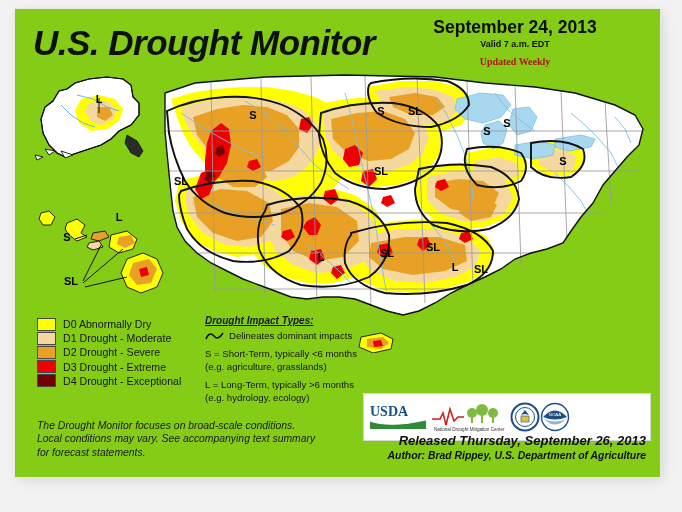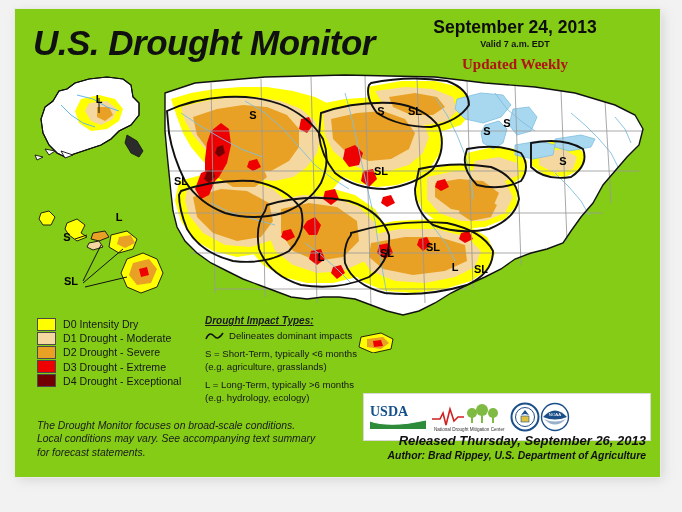--- a/index.html
+++ b/index.html
@@ -15,21 +15,21 @@
   #card{position:absolute;left:14px;top:8px;width:645px;height:468px;
         background:#84cc16;border:1px solid #e9e9e9;overflow:hidden;}
 
   
   #title{position:absolute;left:18px;top:14px;
          font-size:35px;font-weight:bold;font-style:italic;
          letter-spacing:-.5px;color:#101010;white-space:nowrap;}
   #dateline{position:absolute;right:14px;top:8px;width:262px;text-align:center;}
   #dateline .d1{font-size:17.5px;font-weight:bold;color:#0d0d0d;white-space:nowrap;}
   #dateline .d2{font-size:9px;font-weight:bold;color:#141414;margin-top:1px;}
-  #dateline .d3{font-size:15px;font-weight:bold;color:#b01414;margin-top:7px;
+  #dateline .d3{font-size:10px;font-weight:bold;color:#b01414;margin-top:7px;
                 font-family:"Liberation Serif","DejaVu Serif",serif;}
 
   
   #mapwrap{position:absolute;left:0;top:44px;width:645px;height:300px;}
   #mapsvg{display:block;width:645px;height:300px;}
 
   
   #intensity{position:absolute;left:22px;top:308px;width:175px;}
   #intensity .lgdhead{font-size:10.5px;font-style:italic;font-weight:bold;
         text-decoration:underline;color:#1a1a1a;margin-bottom:3px;}
@@ -316,21 +316,21 @@
             <text x="104" y="168" class="maplbl" text-anchor="middle">L</text>
             <text x="56" y="232" class="maplbl" text-anchor="middle">SL</text>
           </g>
       </svg>
     </div>
 
     <div id="intensity">
       <div id="intensity-rows">
           <div class="lgrow">
             <span class="sw" style="background: rgb(255, 255, 0);"></span>
-            <span class="lglbl">D0 Intensity Dry</span>
+            <span class="lglbl">D0 Abnormally Dry</span>
           </div>
           <div class="lgrow">
             <span class="sw" style="background: rgb(245, 216, 160);"></span>
             <span class="lglbl">D1 Drought - Moderate</span>
           </div>
           <div class="lgrow">
             <span class="sw" style="background: rgb(232, 161, 37);"></span>
             <span class="lglbl">D2 Drought - Severe</span>
           </div>
           <div class="lgrow">

